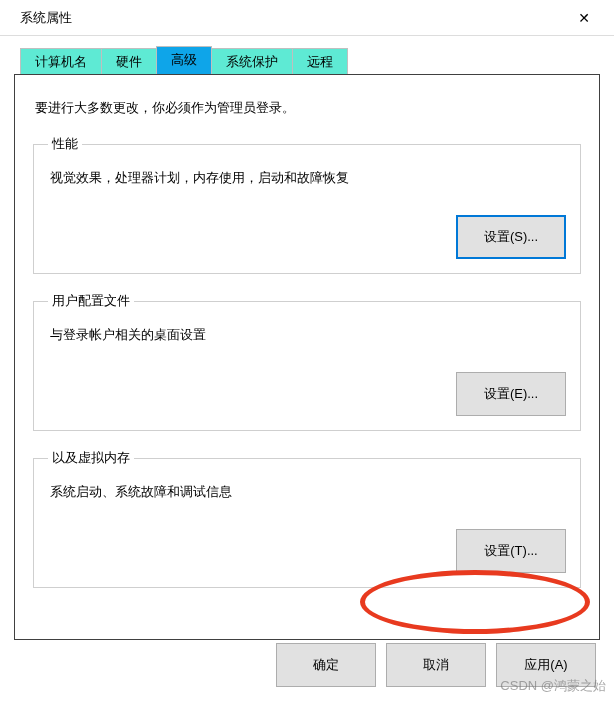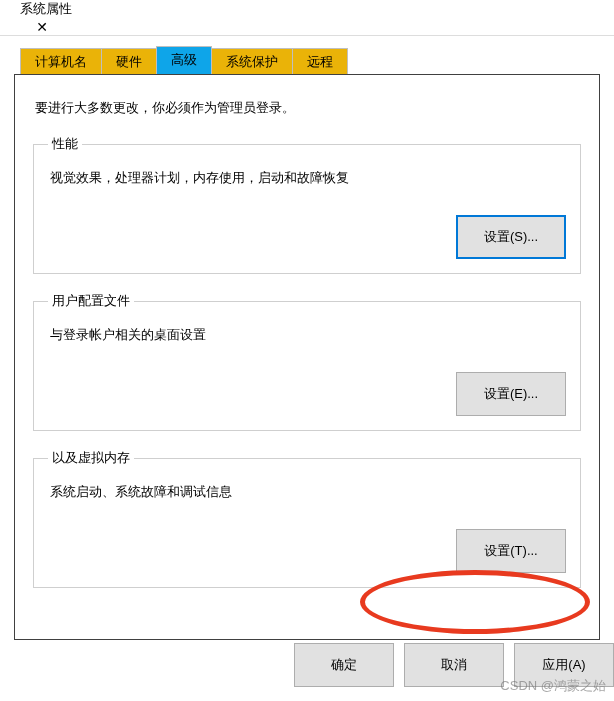--- a/index.html
+++ b/index.html
@@ -16,24 +16,23 @@
   }
   .window {
     width: 614px;
     height: 701px;
     background: #fff;
     position: relative;
   }
   .titlebar {
     height: 36px;
     display: flex;
-    align-items: flex-start;
+    align-items: center;
     padding: 0 8px 0 20px;
     border-bottom: 1px solid #ddd;
-    flex-direction: column;
   }
   .titlebar .title { flex: 1; font-size: 13px; }
   .titlebar .close {
     width: 44px; height: 30px;
     display: flex; align-items: center; justify-content: center;
     font-size: 14px; font-family: Arial, sans-serif;
   }
   .content {
     padding: 10px 14px 0 14px;
   }
@@ -55,21 +54,21 @@
     margin-right: 0;
   }
   .tab + .tab { margin-left: -1px; }
   .tab.active {
     background: #0ea5e9;
     z-index: 2;
     padding-bottom: 5px;
     top: 0;
   }
   .tab.inactive {
-    background: #eab308;
+    background: #5eead4;
   }
   .tabpanel {
     border: 1px solid #404040;
     padding: 20px 18px 16px 18px;
     margin-top: 0;
     height: 566px;
     position: relative;
   }
   .intro {
     margin: 4px 0 18px 2px;
@@ -107,21 +106,21 @@
   button.win-btn.focus {
     border: 2px solid #0078d7;
     padding: 0 13px;
   }
   .env-row {
     text-align: right;
     margin-top: 24px;
   }
   .footer-buttons {
     position: absolute;
-    right: 0;
+    right: 18px;
     bottom: 14px;
     display: flex;
     gap: 10px;
   }
   .footer-buttons button.win-btn { min-width: 100px; }
   .highlight-ellipse {
     position: absolute;
     border: 5px solid #e83a1f;
     border-radius: 50%;
     width: 230px;

